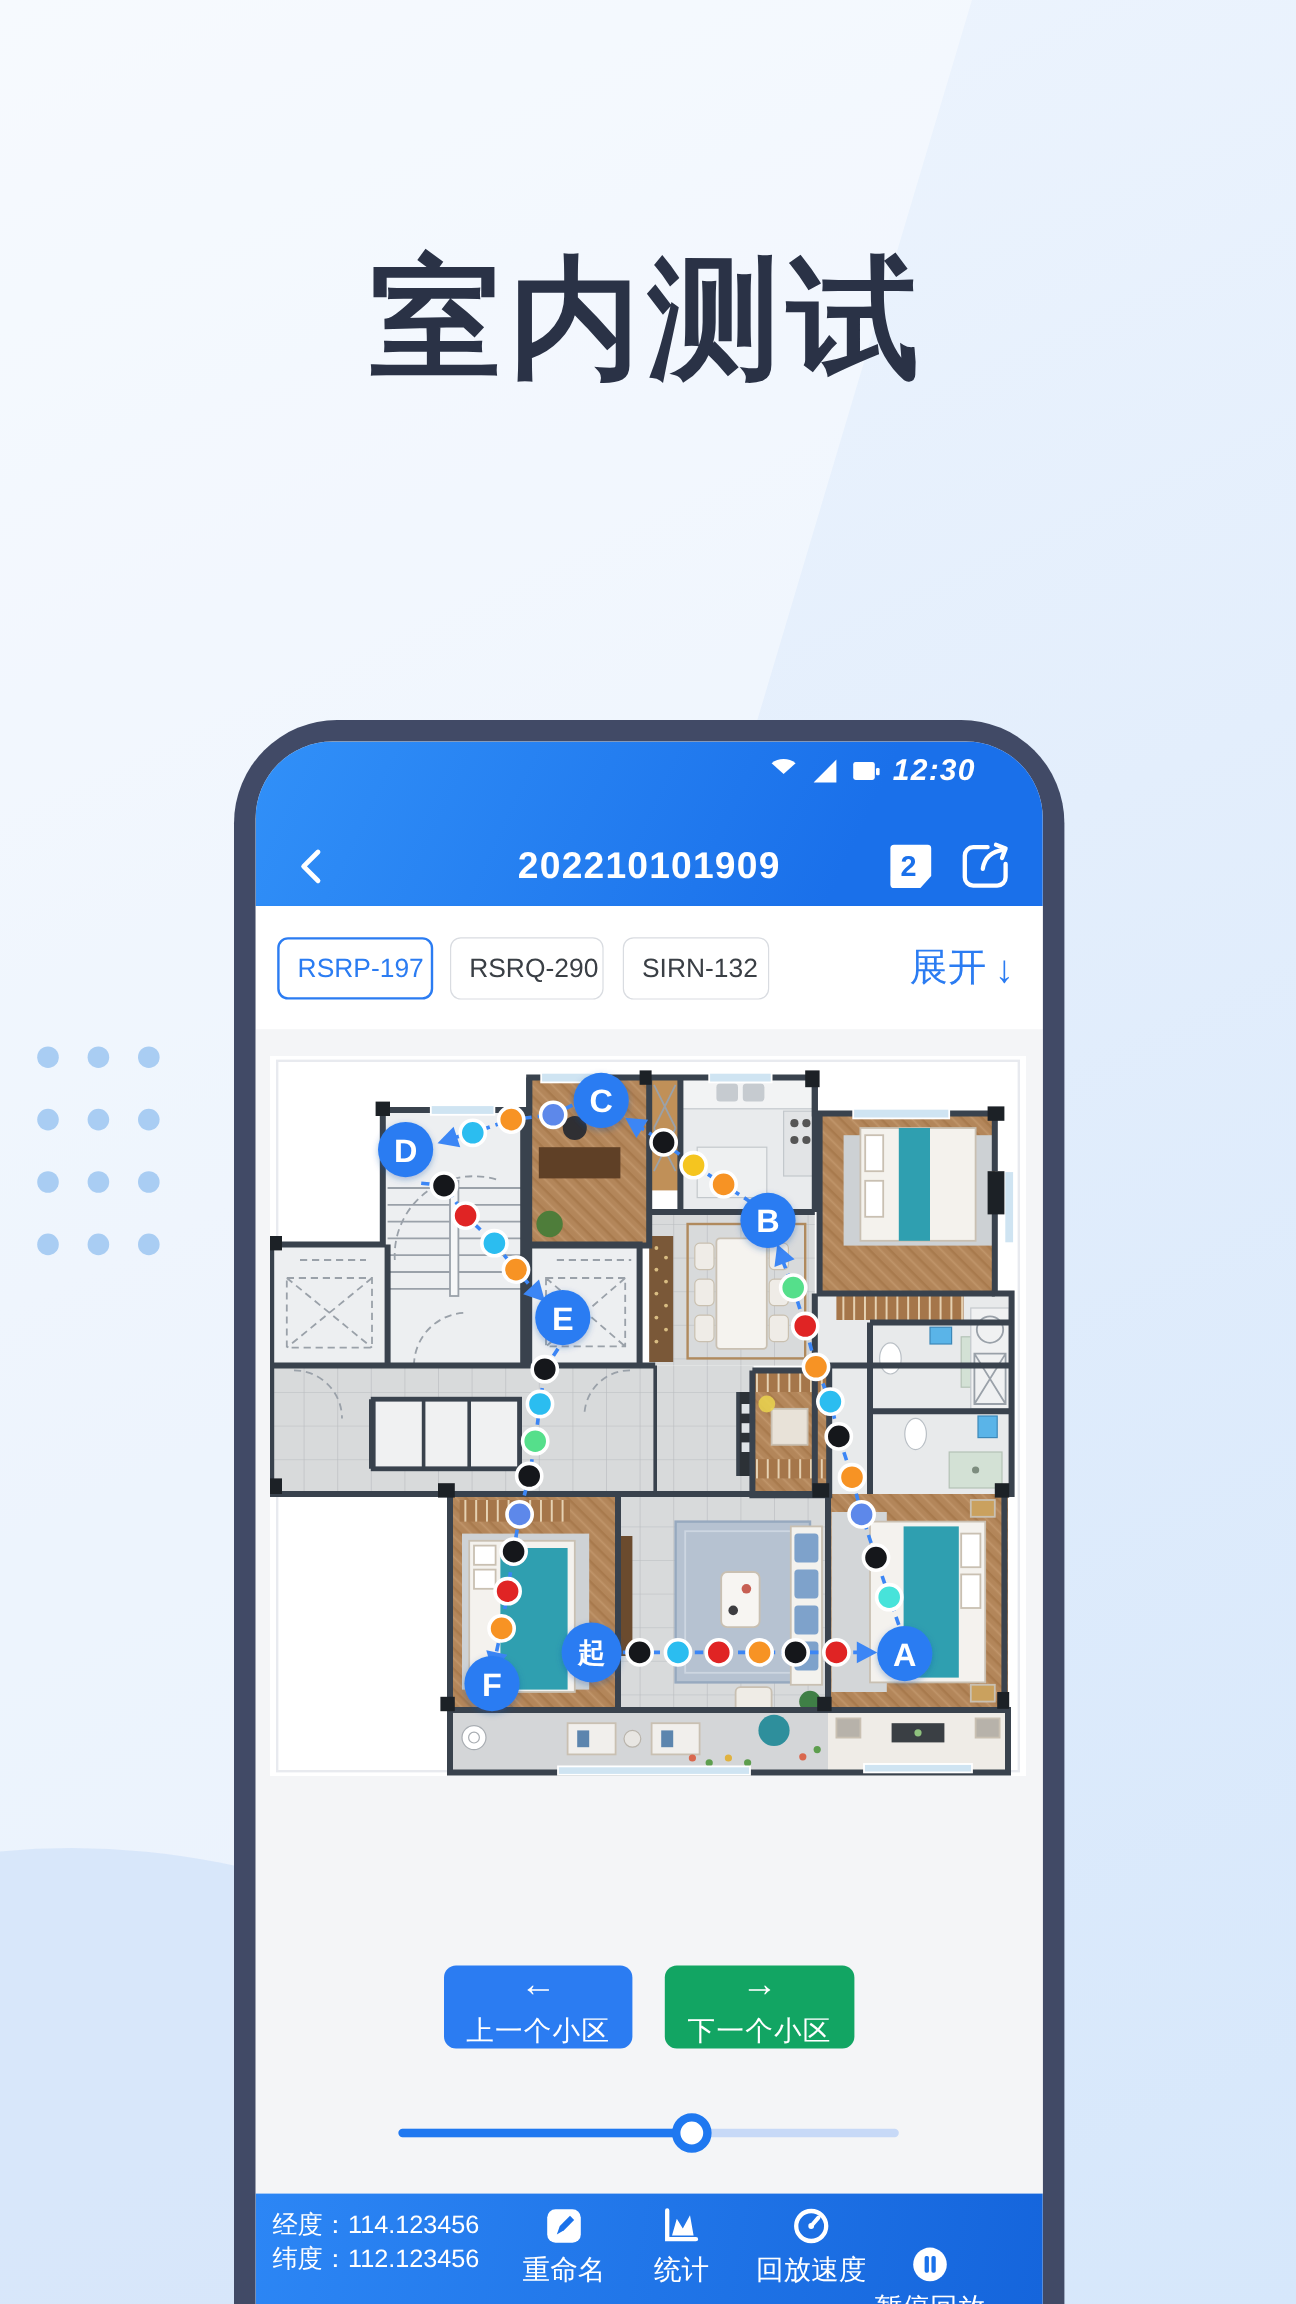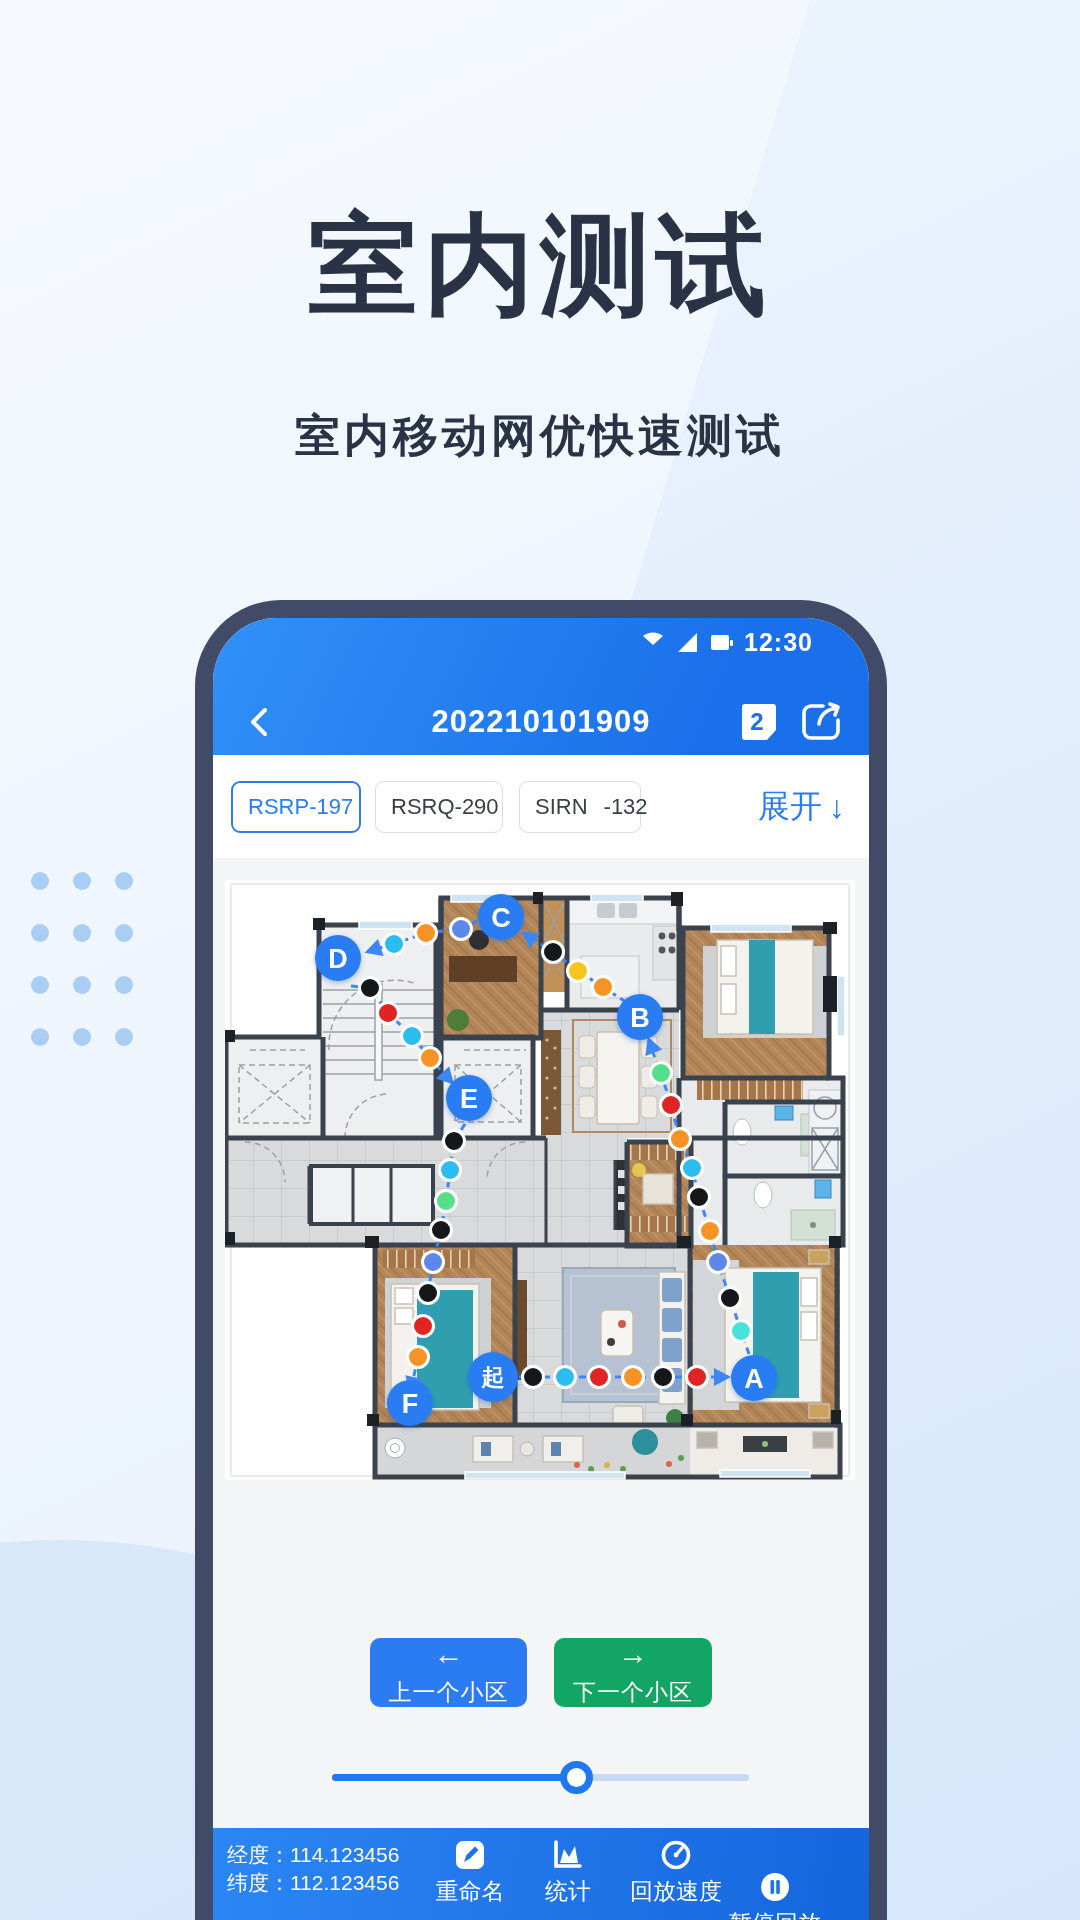--- a/index.html
+++ b/index.html
@@ -23,39 +23,39 @@
               font-size:45px; font-weight:600; letter-spacing:4px; color:#2a3246; }
 
   
   .phone { position:absolute; left:195px; top:600px; width:692px; height:1320px;
            background:#414a66; border-radius:86px 86px 0 0; }
   .screen { position:absolute; left:18px; top:18px; width:656px; height:1302px;
             border-radius:64px 64px 0 0; overflow:hidden; background:#f4f5f7; }
 
   .app-header { position:absolute; left:0; top:0; width:656px; height:137px;
                 background:linear-gradient(115deg,#3190f8 0%,#1a70ea 75%); }
-  .statusbar { position:absolute; top:10px; right:56px; display:flex; align-items:center; gap:9px; color:#fff; }
+  .statusbar { position:absolute; top:10px; right:56px; display:flex; align-items:center; gap:9px; color:#fff;font-style:italic; }
   .statusbar svg { display:block; }
   .status-time { font-size:25px; font-weight:700; letter-spacing:1px; }
   .navrow { position:absolute; left:0; top:76px; width:100%; height:56px; }
   .back-btn { position:absolute; left:28px; top:8px; width:40px; height:40px; }
   .nav-title { position:absolute; left:0; top:10px; width:100%; text-align:center;
                color:#fff; font-size:31px; font-weight:600; letter-spacing:1px; }
   .doc-btn { position:absolute; right:88px; top:6px; width:44px; height:44px; }
   .share-btn { position:absolute; right:22px; top:6px; width:48px; height:44px; }
 
   .metricsbar { position:absolute; left:0; top:137px; width:656px; height:103px; background:#fff;
                 box-shadow:0 2px 5px rgba(40,60,90,.05); }
   .chip { position:absolute; top:26px; height:52px; background:#fff; border-radius:9px;
           display:flex; align-items:center; justify-content:space-between; padding:0 15px;
           font-size:22px; font-weight:500; color:#3a3f45; border:1.5px solid #d9dce1; }
   .chip.active { border:2px solid #2b7cf2; color:#2b7cf2; }
   .chip-1 { left:18px;  width:130px; }
   .chip-2 { left:162px; width:128px; }
-  .chip-3 { left:306px; width:122px;gap:16px; }
+  .chip-3 { left:306px; width:122px; }
   .expand-link { position:absolute; right:24px; top:26px; height:52px; display:flex; align-items:center;
                  gap:7px; color:#2b7cf2; font-size:32px; font-weight:500; }
 
   .app-content { position:absolute; left:0; top:240px; width:656px; height:970px; background:#f4f5f7; }
   .planwrap { position:absolute; left:12px; top:22px; width:630px; height:600px; }
   .planwrap svg { display:block; }
 
   .cellbtns { position:absolute; left:0; top:780px; width:656px; height:69px; }
   .cellbtn { position:absolute; top:0; height:69px; border-radius:10px; border:none; color:#fff;
              display:flex; flex-direction:column; align-items:center; justify-content:center; line-height:1; }
@@ -105,21 +105,20 @@
       <i></i>
       <i></i>
       <i></i>
       <i></i>
       <i></i>
       <i></i>
       <i></i>
   </div>
 
   <div class="hero-title">室内测试</div>
-  <div class="hero-sub">室内移动网优快速测试</div>
 
   <div class="phone">
     <div class="screen">
 
       <div class="app-header">
         <div class="statusbar">
           <span>
             <svg width="26" height="26" viewBox="0 0 26 26">
                 <path d="M13 15 L3 6 A16 16 0 0 1 23 6 Z" fill="#fff"></path>
               </svg>

